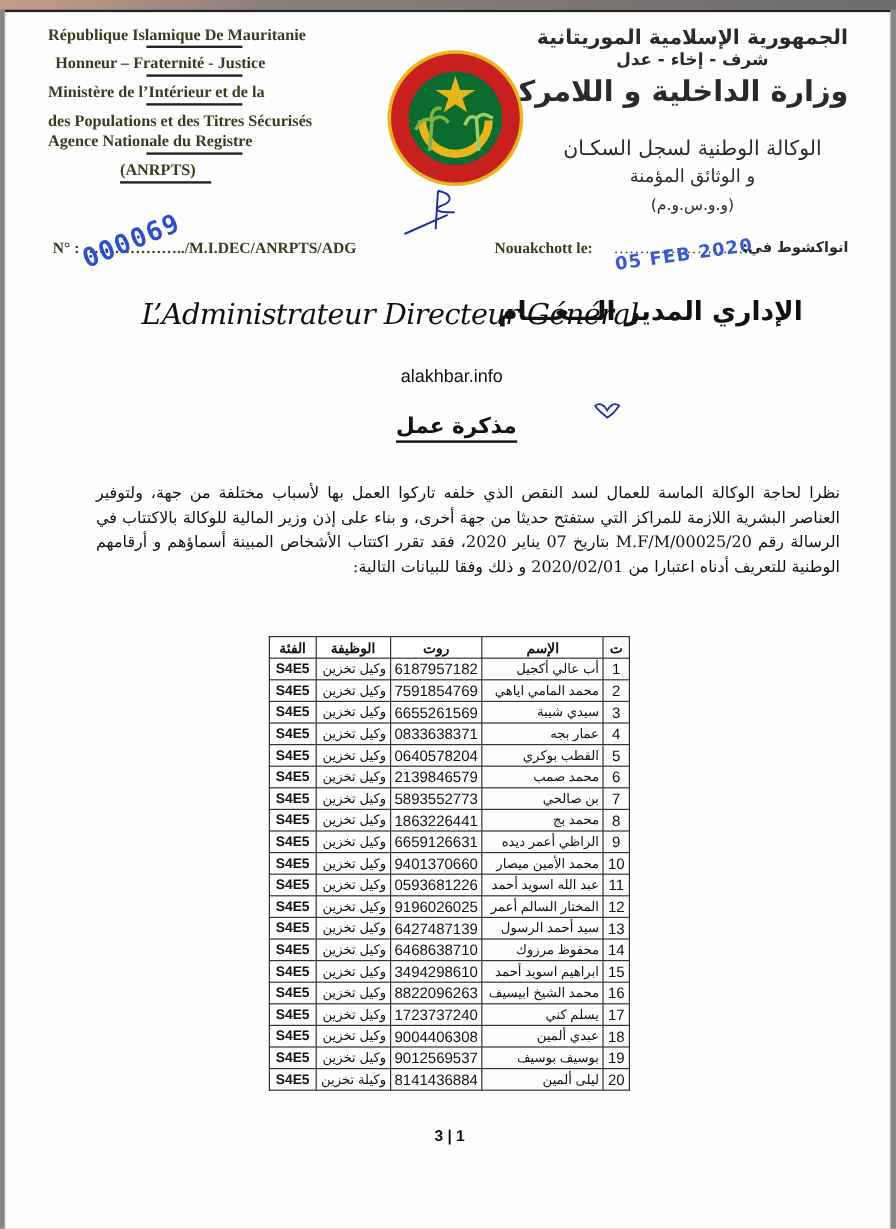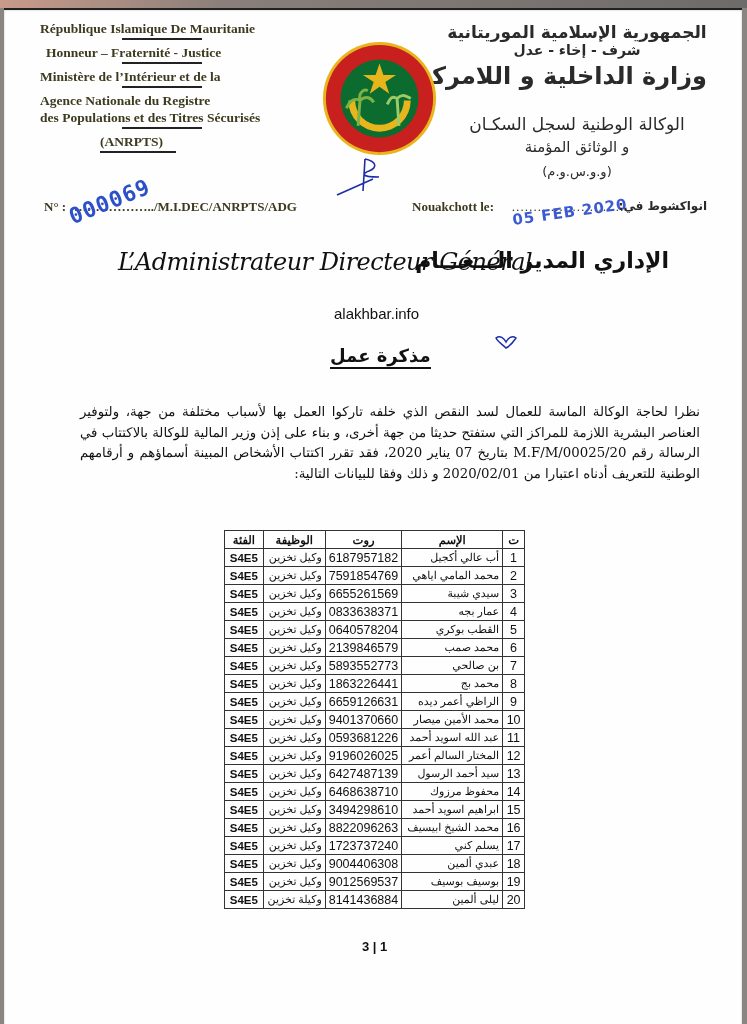--- a/index.html
+++ b/index.html
@@ -100,22 +100,22 @@
 <div class="topbar"></div>
 <div class="page"></div>
 
 <div class="hdr-fr">
   <div class="l">République Islamique De Mauritanie</div>
   <span class="ul" style="width:80px;margin-left:82px"></span>
   <div class="l" style="padding-left:6px">Honneur – Fraternité - Justice</div>
   <span class="ul" style="width:80px;margin-left:82px"></span>
   <div class="l">Ministère de  l’Intérieur et de la</div>
   <span class="ul" style="width:80px;margin-left:82px"></span>
+  <div class="l">des Populations et des Titres Sécurisés</div>
   <div class="l">Agence Nationale du Registre</div>
-  <div class="l">des Populations et des Titres Sécurisés</div>
   <span class="ul" style="width:80px;margin-left:82px"></span>
   <div class="l" style="padding-left:60px;margin-top:4px">(ANRPTS)</div>
   <span class="ul" style="width:76px;margin-left:60px"></span>
 </div>
 
 <div class="hdr-ar">
   <div class="ar1">الجمهورية الإسلامية الموريتانية</div>
   <div class="ar2">شرف - إخاء - عدل</div>
   <div class="ar3" style="margin-top:4px">وزارة الداخلية و اللامركزية</div>
   <div class="ar4" style="margin-top:24px">الوكالة الوطنية لسجل السكـان</div>

